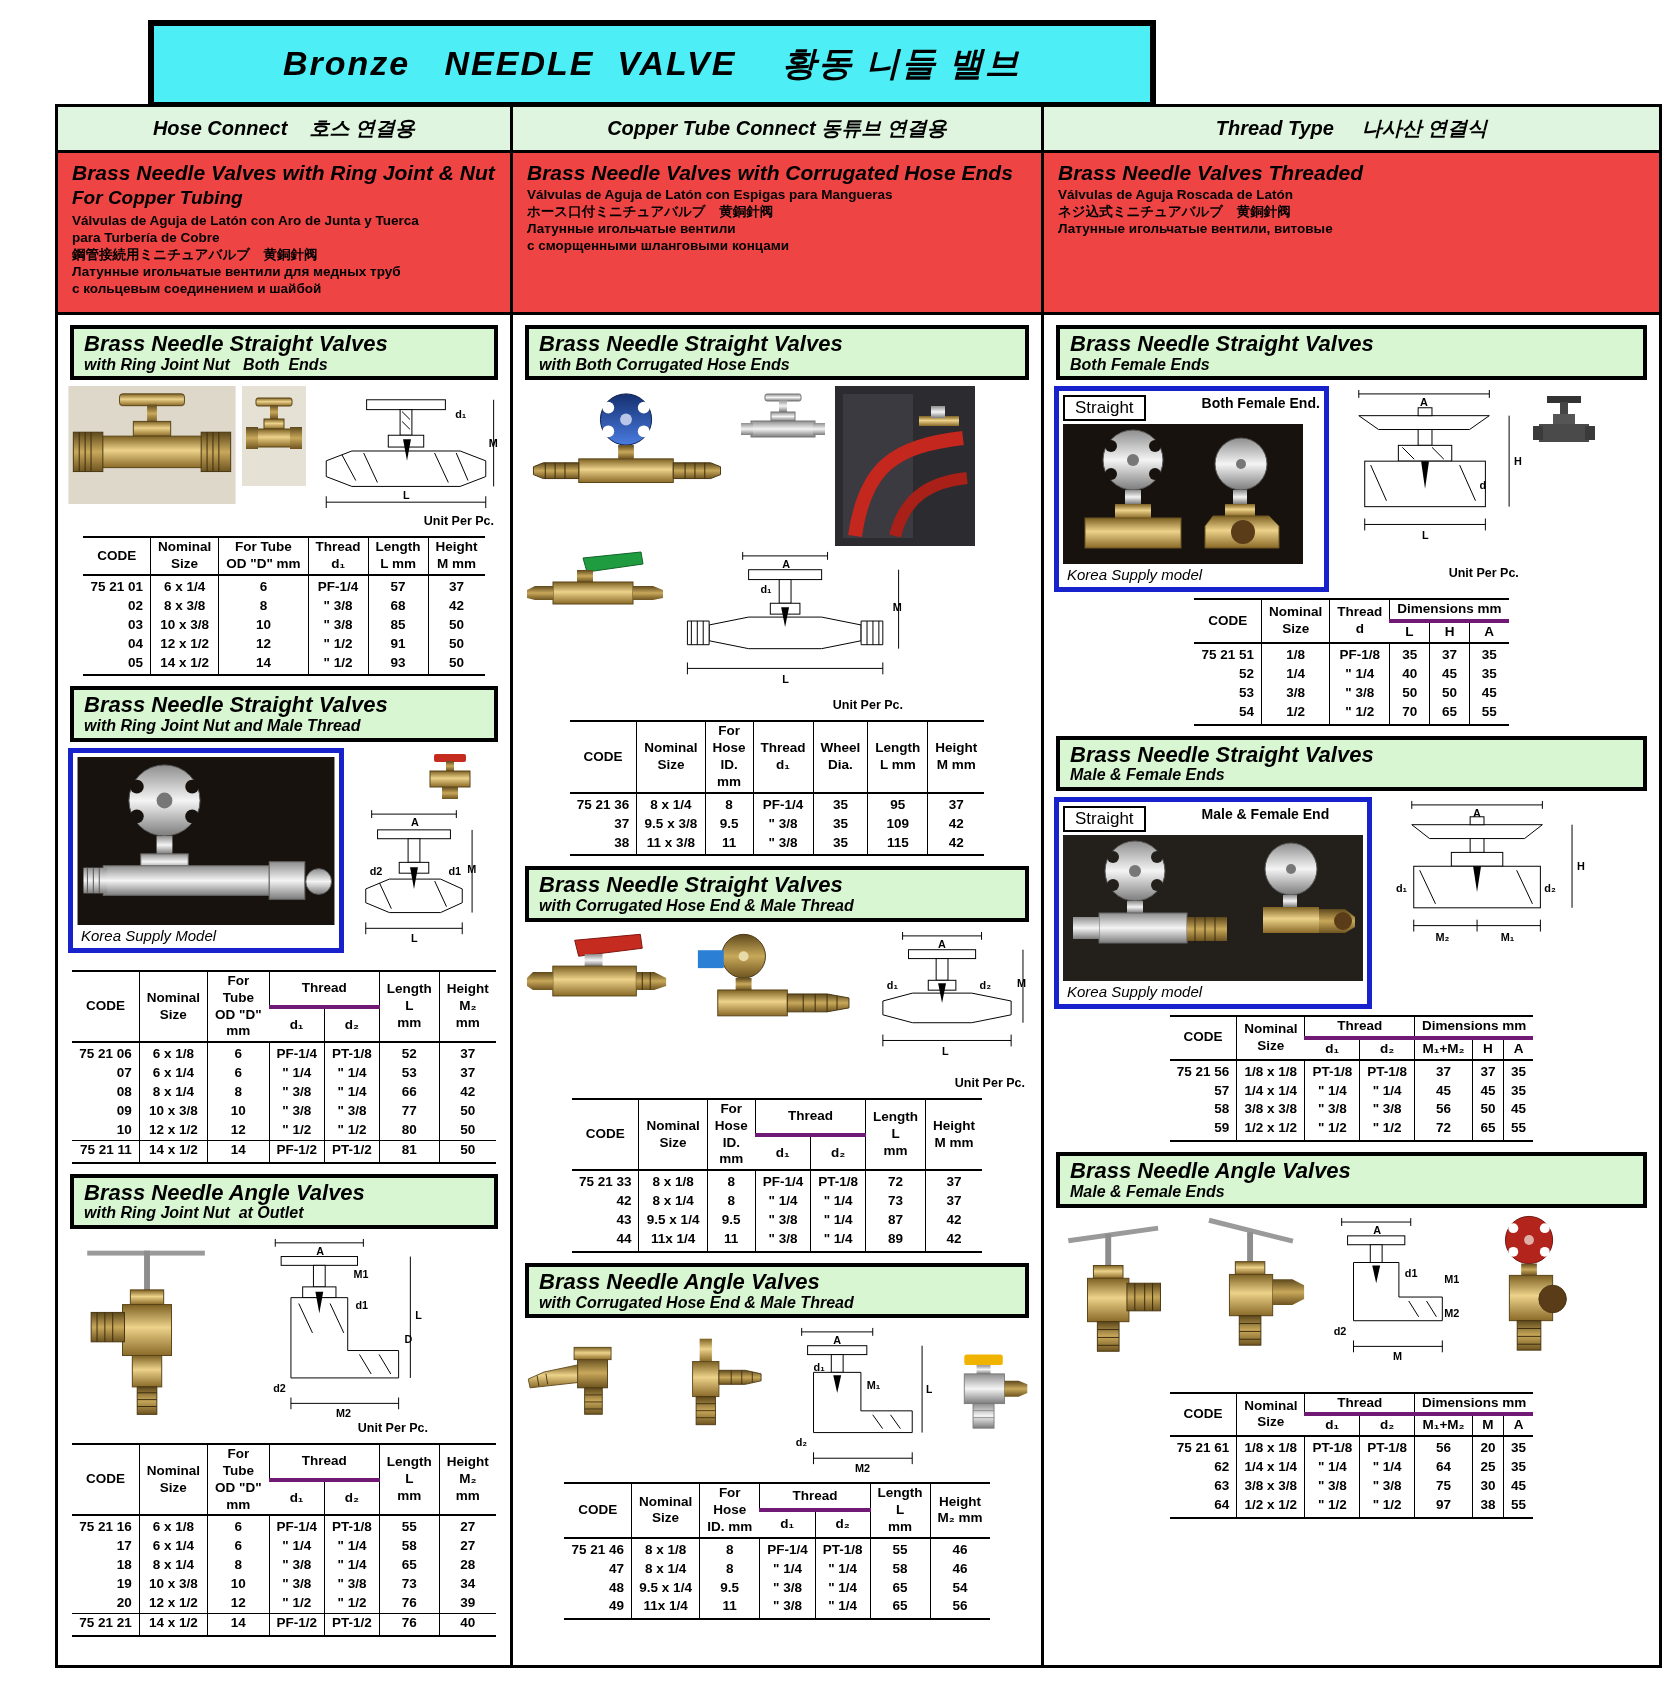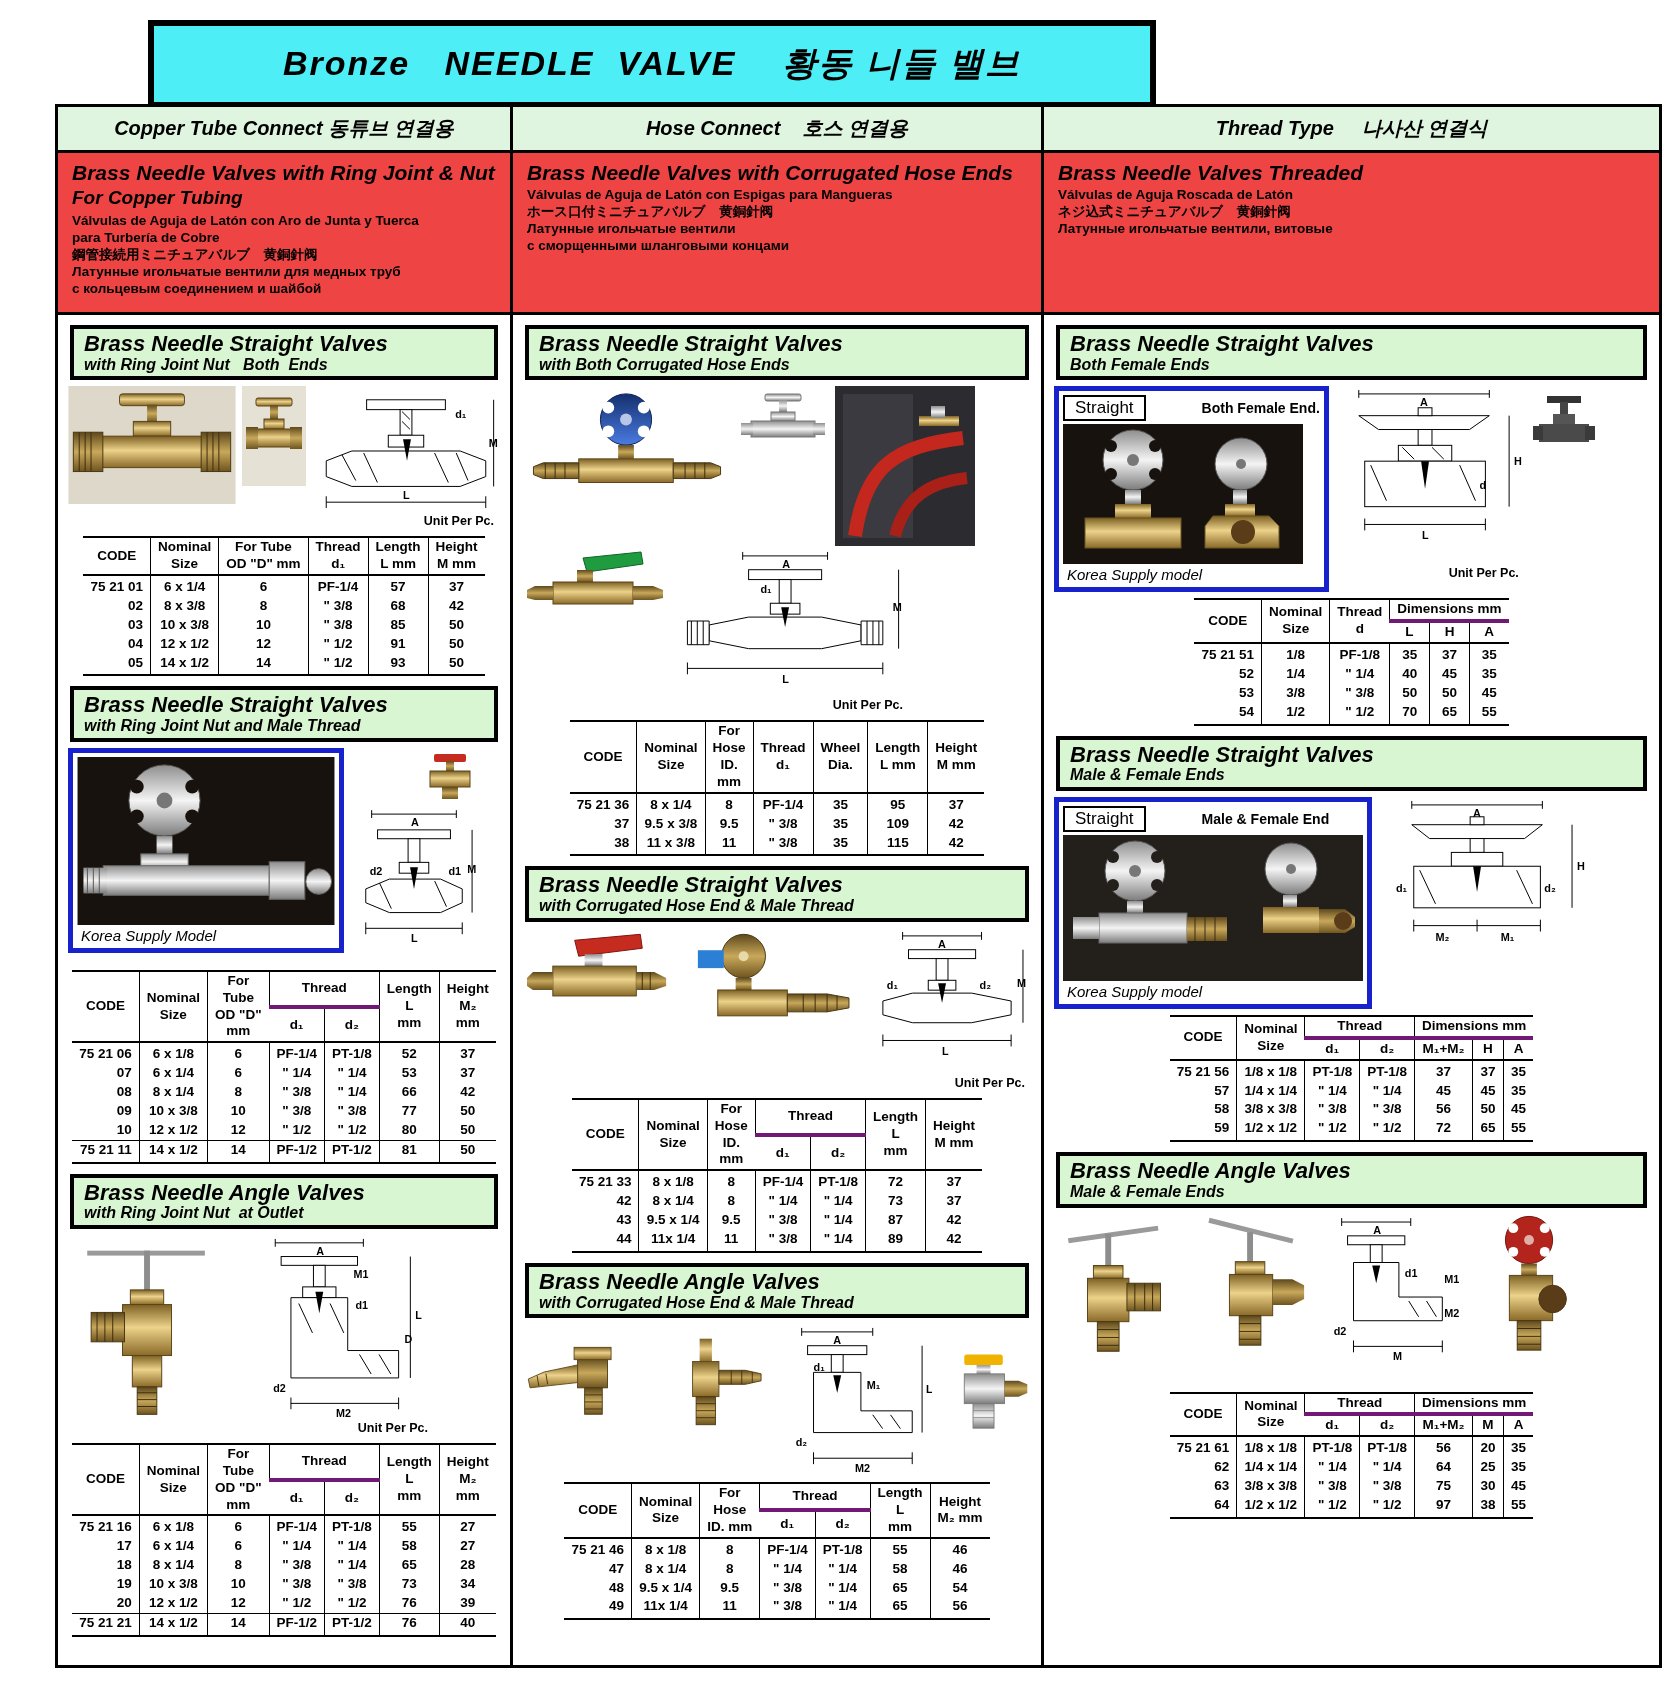--- a/index.html
+++ b/index.html
@@ -25,21 +25,21 @@
   .col{padding:6px 4px;}
   
   .stitle{border:4px solid #000;background:#d9f6d2;margin:4px 8px 6px 8px;padding:3px 10px;}
   .st1{font-size:22px;font-weight:bold;font-style:italic;line-height:1.08;}
   .st2{font-size:16px;font-weight:bold;font-style:italic;line-height:1.1;white-space:pre;}
   
   .figrow{display:flex;align-items:flex-start;gap:6px;margin:2px 6px;}
   .ph{display:block;} .dgwrap{display:flex;flex-direction:column;align-items:flex-end;}
   .unit{font-size:12.5px;font-weight:bold;margin:0 6px 2px 0;}
   .bluebox{border:5px solid #1822cc;background:#fff;padding:4px;}
-  .tagrow{display:flex;align-items:center;gap:8px;margin-bottom:3px;}
+  .tagrow{display:flex;align-items:flex-start;gap:8px;margin-bottom:3px;}
   .tag{border:2px solid #000;padding:1px 10px;font-size:17px;}
   .taglbl{font-size:14px;font-weight:bold;padding-left:48px;}
   .cap{font-size:15px;text-align:left;padding:2px 4px 0 4px;font-style:italic;}
   svg text{font-family:"Liberation Sans",sans-serif;font-size:11px;font-weight:bold;fill:#000;}
   
   table.spec{border-collapse:collapse;margin:6px auto 10px auto;
     font-size:13.5px;font-weight:bold;line-height:1.25;}
   table.spec th,table.spec td{border-left:1px solid #000;padding:1px 7px;text-align:center;vertical-align:middle;}
   table.spec th:first-child,table.spec td:first-child{border-left:none;}
   table.spec thead tr:first-child th{border-top:2px solid #000;}
@@ -77,22 +77,22 @@
       </linearGradient>
 </defs>
   </svg>
 
 <div class="main-title">
   <span>Bronze   NEEDLE  VALVE    황동 니들 밸브</span>
 </div>
 
 <div class="grid">
 
+  <div class="gcell chead bR bB">Hose Connect    호스 연결용</div>
   <div class="gcell chead bR bB">Copper Tube Connect 동튜브 연결용</div>
-  <div class="gcell chead bR bB">Hose Connect    호스 연결용</div>
   <div class="gcell chead bB">Thread Type     나사산 연결식</div>
 
   <div class="gcell intro bR bB">
     <div class="it1">Brass Needle Valves with Ring Joint &amp; Nut</div>
     <div class="it2">For Copper Tubing</div>
     <div class="il">Válvulas de Aguja de Latón con Aro de Junta y Tuerca</div>
     <div class="il">para Turbería de Cobre</div>
     <div class="il">鋼管接続用ミニチュアバルブ　黄銅針阀</div>
     <div class="il">Латунные игольчатые вентили для медных труб</div>
     <div class="il">с кольцевым соединением и шайбой</div>

